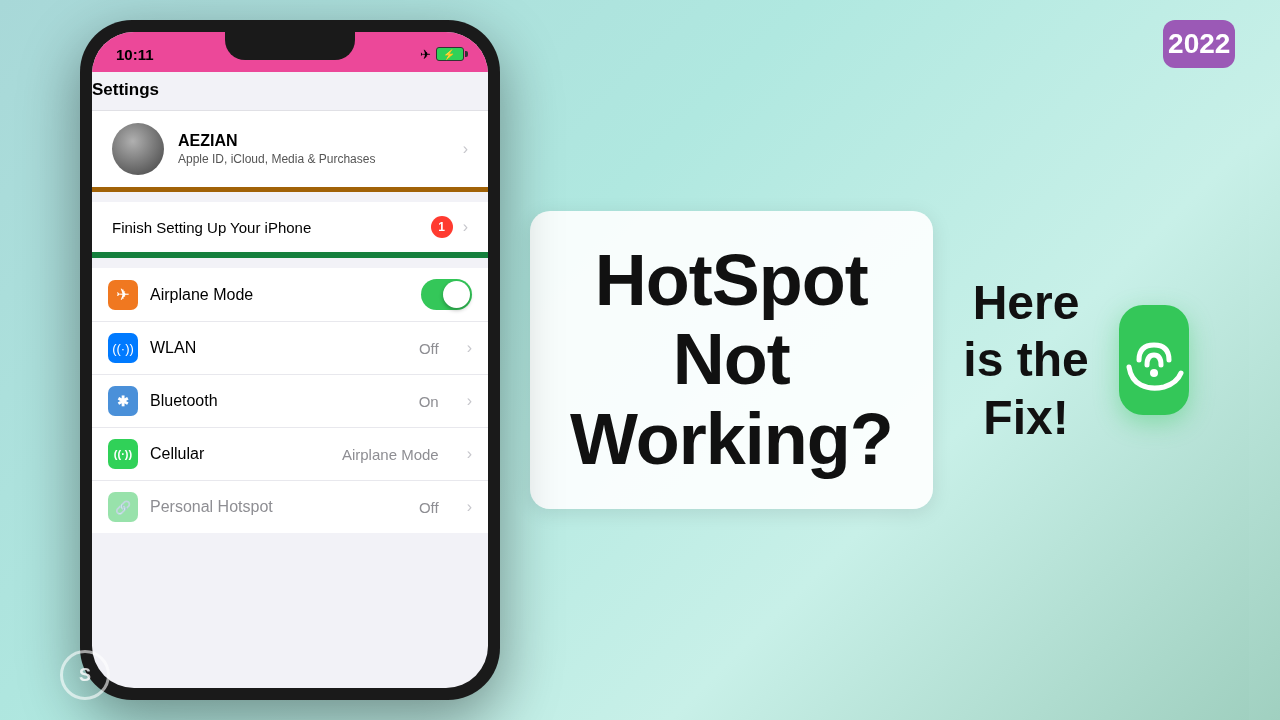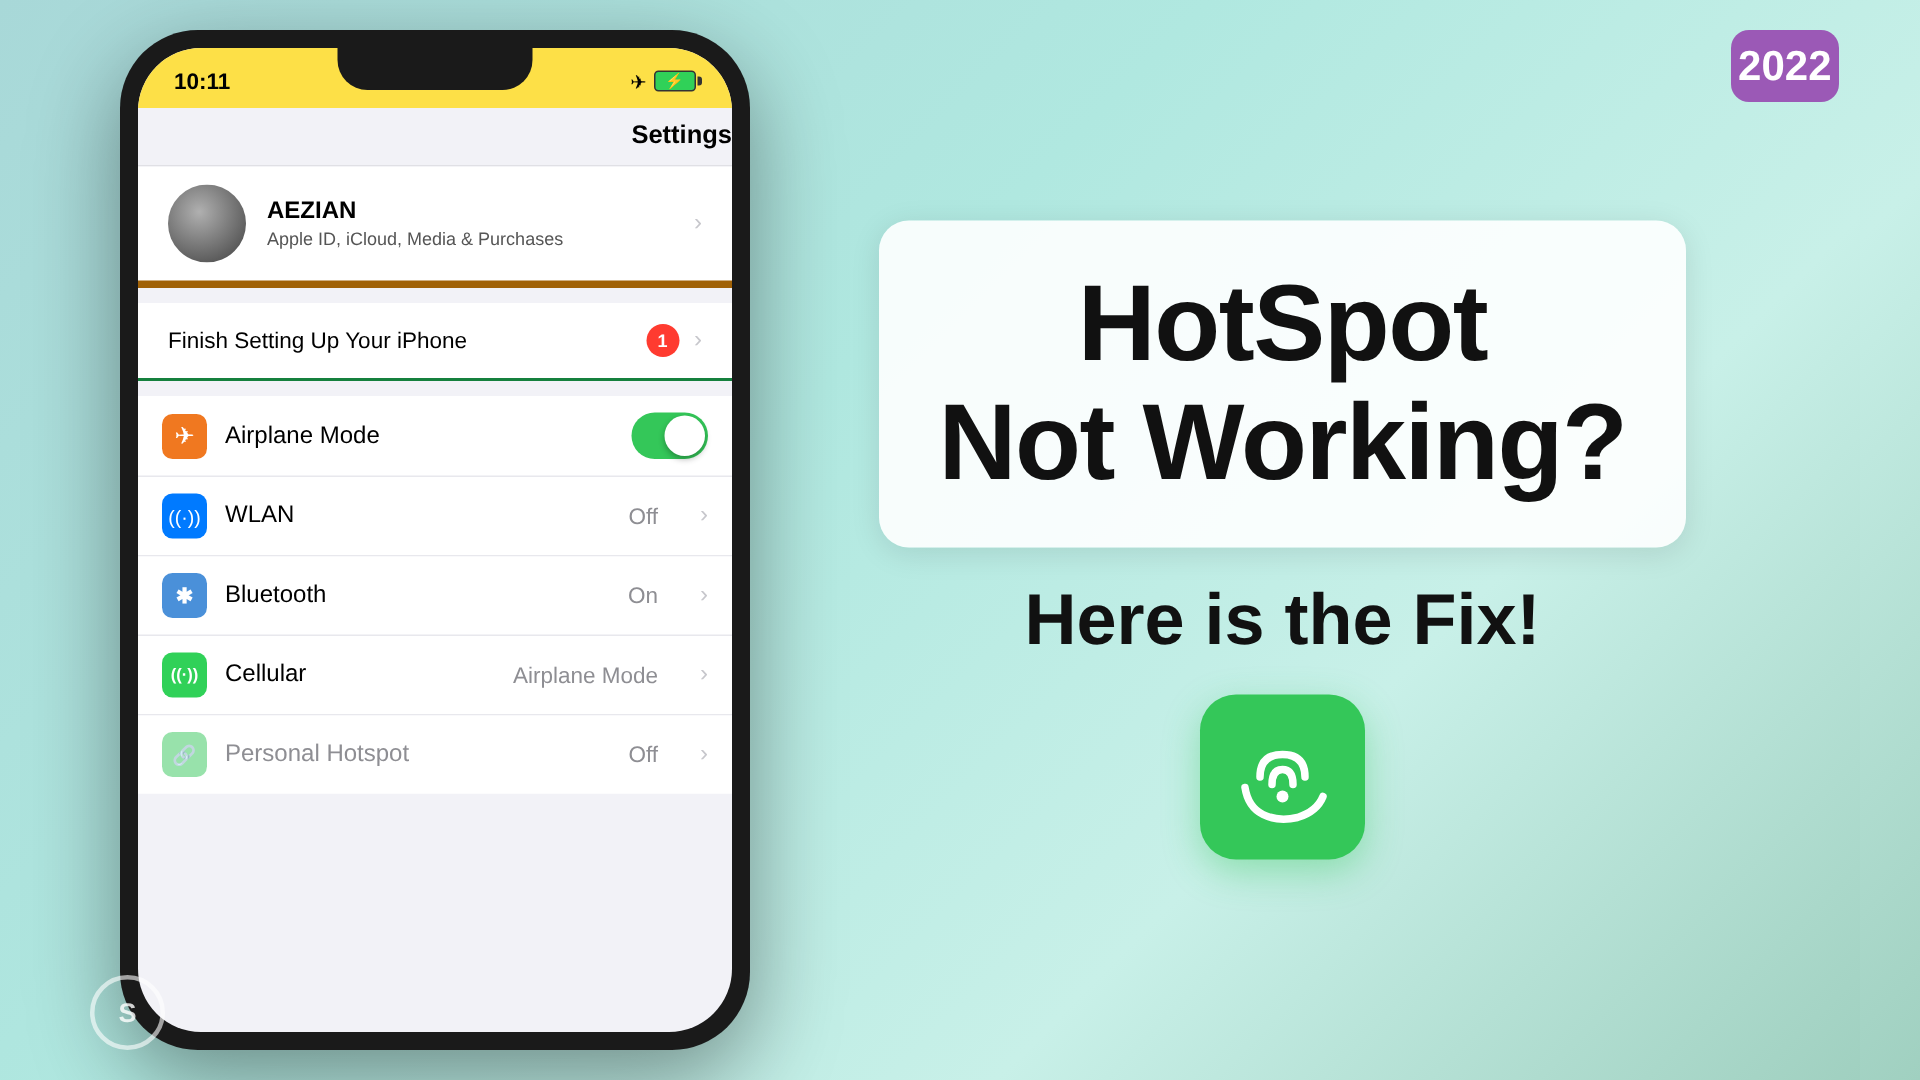--- a/index.html
+++ b/index.html
@@ -54,21 +54,21 @@
       border-radius: 0 0 20px 20px;
       z-index: 10;
     }
 
     
     .status-bar {
       display: flex;
       justify-content: space-between;
       align-items: center;
       padding: 8px 24px 4px;
-      background: #fde047;
+      background: #ec4899;
       height: 40px;
       text-align: right;
     }
 
     .status-time {
       font-size: 15px;
       font-weight: 600;
       color: #000;
     }
 
@@ -105,21 +105,21 @@
       border-radius: 0 2px 2px 0;
     }
 
     .battery-bolt {
       font-size: 10px;
       color: #fff;
     }
 
     
     .settings-header {
-      text-align: right;
+      text-align: left;
       padding: 8px 0 10px;
       font-size: 17px;
       font-weight: 600;
       color: #000;
       background: #f2f2f7;
       border-bottom: 1px solid #e0e0e5;
     }
 
     
     .profile-row {
@@ -175,21 +175,21 @@
       height: 10px;
       background: #f2f2f7;
     }
 
     
     .finish-setup-row {
       display: flex;
       align-items: center;
       padding: 14px 20px;
       background: #fff;
-      border-bottom: 2px solid #15803d;
+      border-bottom: 6px solid #15803d;
       gap: 10px;
     }
 
     .finish-setup-text {
       flex: 1;
       font-size: 15px;
       font-weight: 400;
       color: #000;
     }
 
@@ -278,21 +278,21 @@
       height: 27px;
       border-radius: 50%;
       background: #fff;
       box-shadow: 0 2px 4px rgba(0,0,0,0.3);
     }
 
     
     .right-side {
       flex: 1;
       display: flex;
-      flex-direction: column;
+      flex-direction: row;
       align-items: center;
       justify-content: flex-start;
       padding: 0 20px 0 30px;
       gap: 20px;
     }
 
     .title-card {
       background: rgba(255,255,255,0.9);
       border-radius: 20px;
       padding: 30px 40px;

